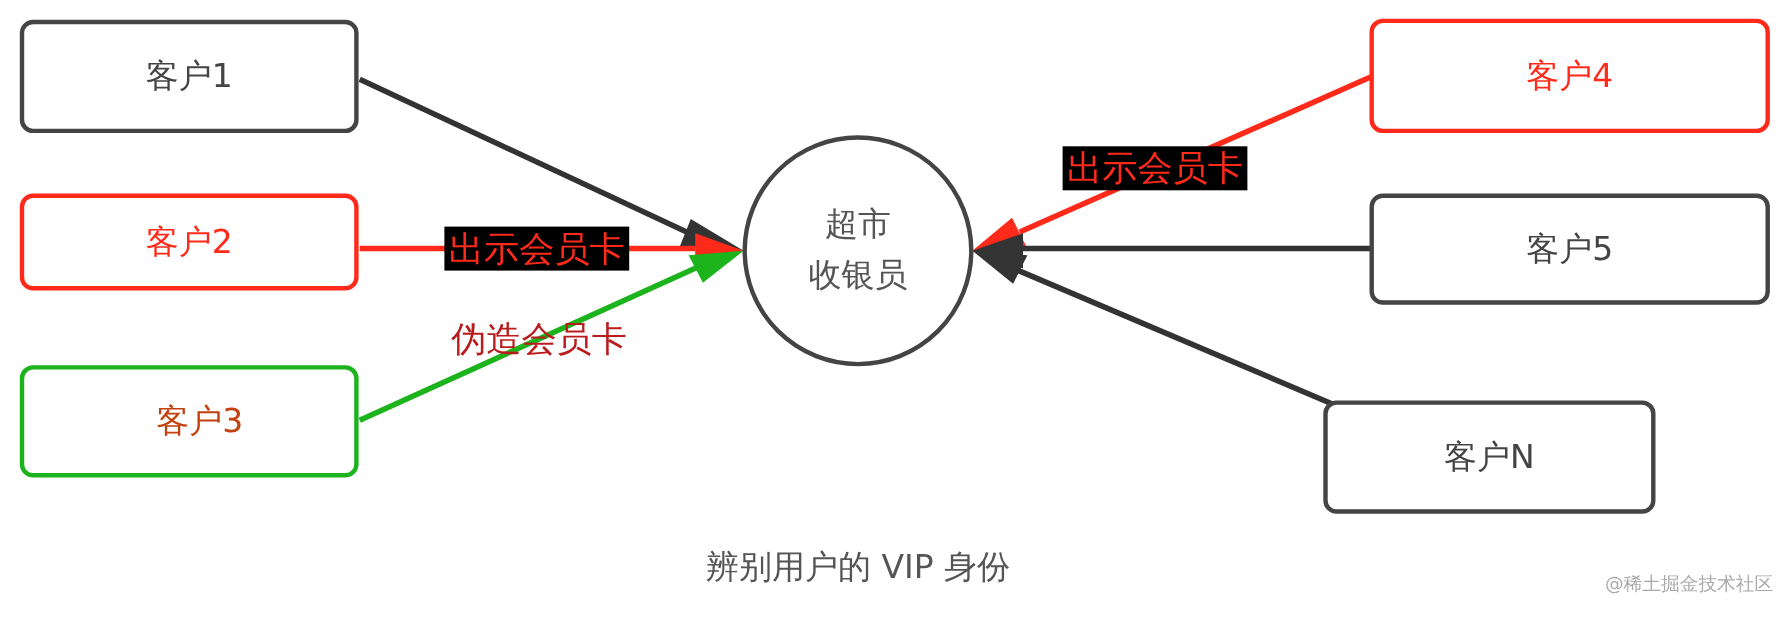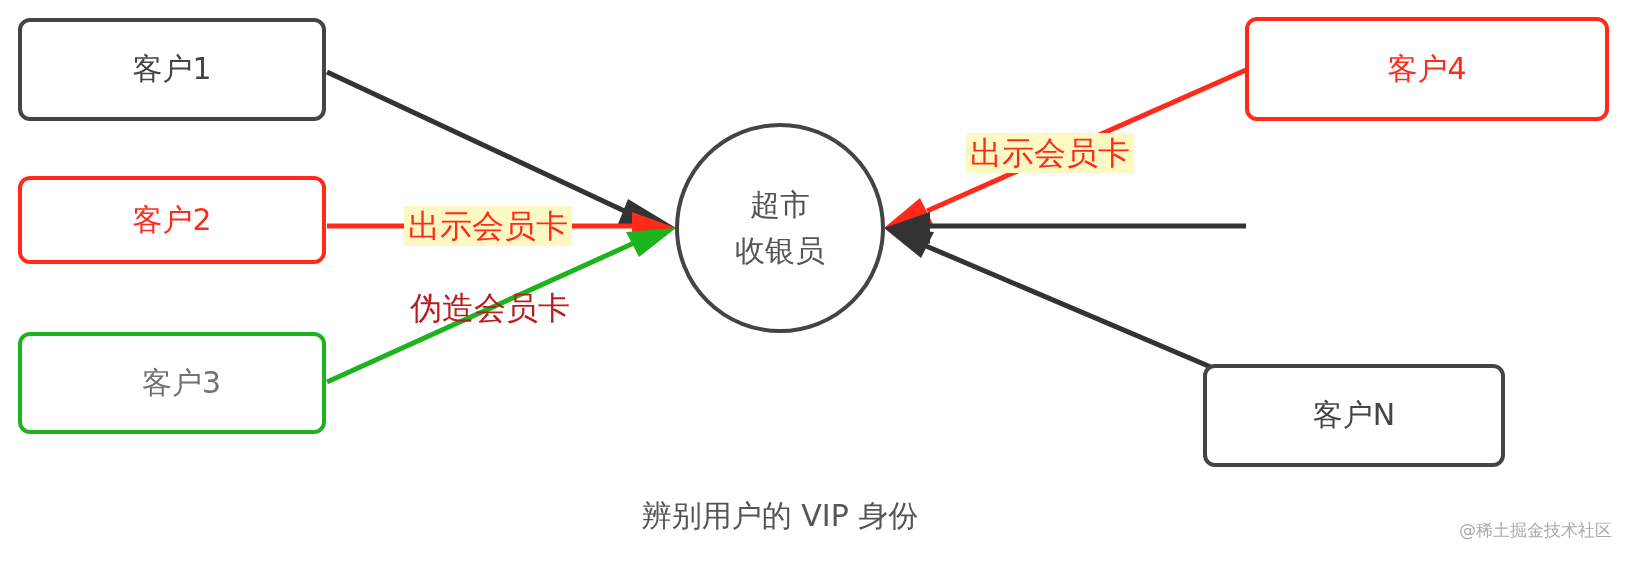--- a/index.html
+++ b/index.html
@@ -3,26 +3,26 @@
 <meta charset="utf-8">
 <style>
   html, body { margin: 0; padding: 0; background: #ffffff; }
   body { width: 1626px; height: 564px; position: relative; overflow: hidden;
          font-family: "DejaVu Sans", "Liberation Sans", sans-serif; }
   .canvas { position: absolute; left: 0; top: 0; width: 1626px; height: 564px; }
   .node { position: absolute; box-sizing: border-box; border: 4px solid #444444;
           border-radius: 12px; background: #fff; display: flex;
           align-items: center; justify-content: center; font-size: 30px; color: #444; }
   .node.red { border-color: #ff2a1a; color: #ff2a1a; text-align: right; }
-  .node.green { border-color: #1cb31c; color: #737373; padding-left: 19px; }
+  .node.green { border-color: #1cb31c; color: #c2410c; padding-left: 19px; }
   .center { position: absolute; box-sizing: border-box; border: 4px solid #444;
             border-radius: 50%; background: #fff; display: flex; flex-direction: column;
             align-items: center; justify-content: center; font-size: 30px; color: #555;
             line-height: 46px; }
-  .edge-label { position: absolute; font-size: 32px; background: #fef9c3; padding: 0 4px;
+  .edge-label { position: absolute; font-size: 32px; background: #000000; padding: 0 4px;
                 white-space: nowrap; line-height: 40px; }
   .edge-label.red { color: #ff2a1a; }
   .edge-label.green { color: #b91c1c; background: transparent; }
   .caption { position: absolute; left: 530px; width: 500px; text-align: center;
              font-size: 30px; color: #555; line-height: 46px; }
   .watermark { position: absolute; right: 14px; bottom: 22px; font-size: 17px; color: #aaaaaa; }
   svg { position: absolute; left: 0; top: 0; }
 </style>
 </head>
 <body>
@@ -67,20 +67,23 @@
   <div class="node red" style="left:18px;top:176px;width:308px;height:88px;">
     <span>客户2</span>
   </div>
   <div class="node green" style="left:18px;top:332px;width:308px;height:102px;">
     <span>客户3</span>
   </div>
 
   <div class="node red" style="left:1245px;top:17px;width:364px;height:104px;">
     <span>客户4</span>
   </div>
+  <div class="node" style="left:1245px;top:176px;width:364px;height:101px;">
+    <span>客户5</span>
+  </div>
   <div class="node" style="left:1203px;top:332px;width:302px;height:103px;margin-top:32px;">
     <span>客户N</span>
   </div>
 
   <div class="center" style="left:675px;top:123px;width:210px;height:210px;text-align:center;">
     <span>超市</span>
     <span>收银员</span>
   </div>
 
   <div class="edge-label red" style="left:404px;top:206px;">出示会员卡</div>

